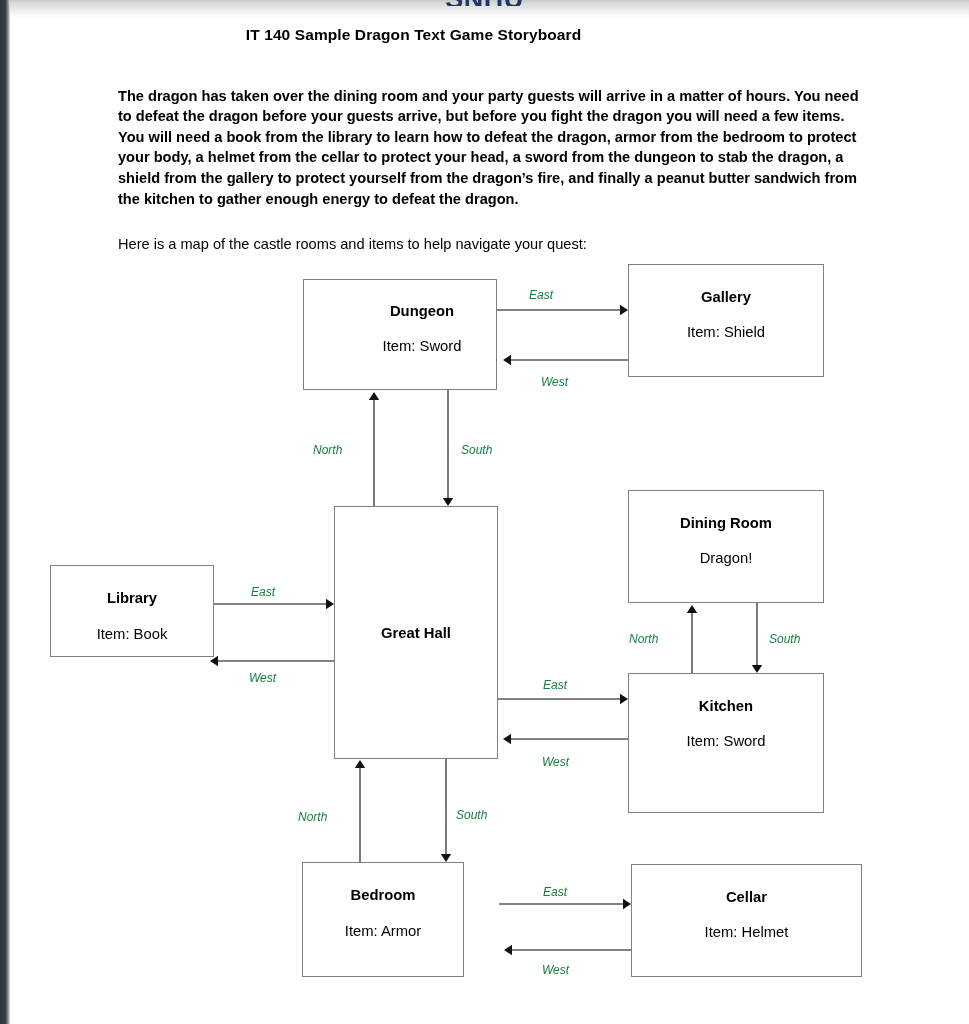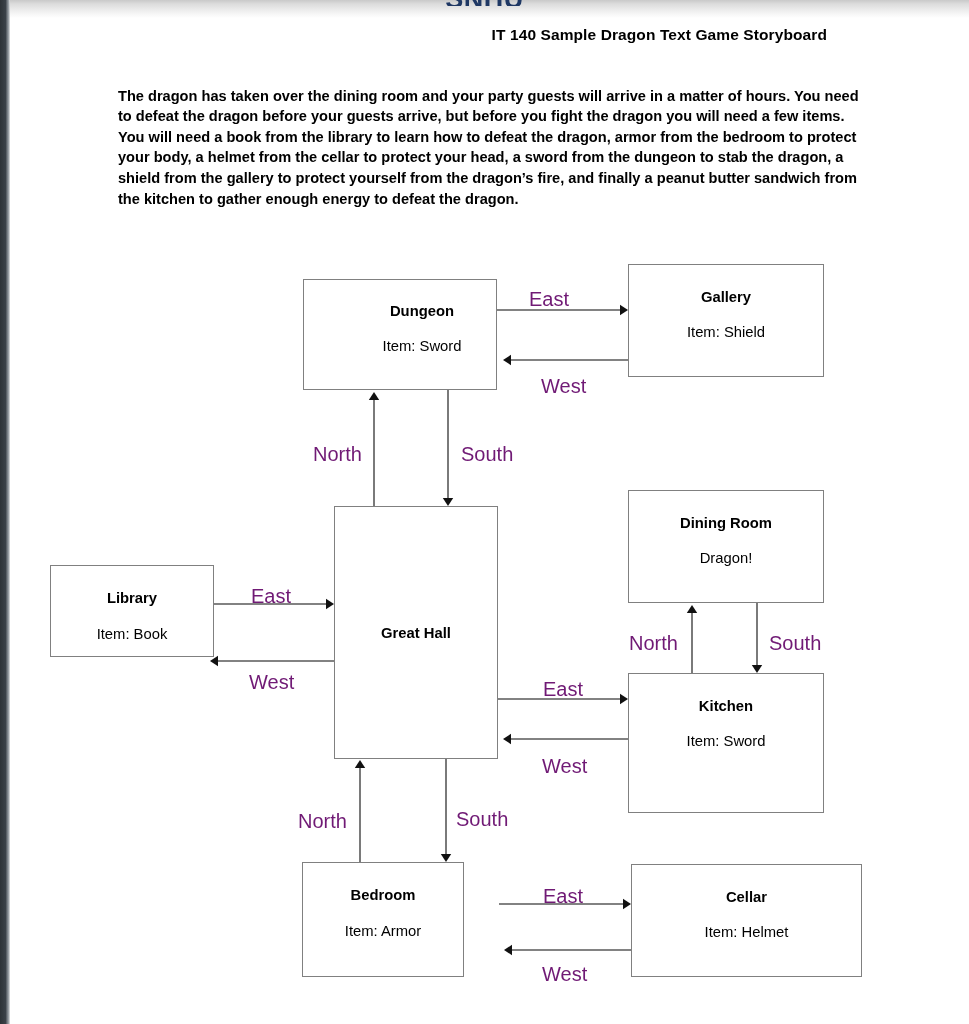--- a/index.html
+++ b/index.html
@@ -49,21 +49,21 @@
     font-size: 27px;
     letter-spacing: 0.5px;
     color: #1f3864;
   }
 
   
   #doc-title {
     position: absolute;
     left: 0; top: 26px;
     width: 827px;
-    text-align: right;
+    text-align: center;
     font-size: 15.5px;
     font-weight: bold;
     letter-spacing: 0.1px;
   }
   #intro-paragraph {
     position: absolute;
     left: 118px; top: 71px;
     width: 746px;
     font-size: 14.6px;
     line-height: 20.6px;
@@ -97,23 +97,24 @@
     font-size: 14.8px;
     font-weight: bold;
     white-space: nowrap;
   }
   .room-item {
     font-size: 14.8px;
     white-space: nowrap;
   }
   .dir-label {
     position: absolute;
-    font-size: 20px;
-    color: #701a75;
+    font-size: 12px;
+    color: #15803d;
     white-space: nowrap;
+    font-style: italic;
   }
   #arrow-layer {
     position: absolute;
     left: 0; top: 0;
     width: 969px; height: 1024px;
     pointer-events: none;
   }
 </style>
 </head>
 <body>
@@ -124,20 +125,21 @@
   <div id="top-rule"></div>
 
   <div id="logo-clip">
     <span class="logo-text">SNHU</span>
   </div>
 
   <div id="doc-title">IT 140 Sample Dragon Text Game Storyboard</div>
 
   <p id="intro-paragraph">The dragon has taken over the dining room and your party guests will arrive in a matter of hours. You need to defeat the dragon before your guests arrive, but before you fight the dragon you will need a few items. You will need a book from the library to learn how to defeat the dragon, armor from the bedroom to protect your body, a helmet from the cellar to protect your head, a sword from the dungeon to stab the dragon, a shield from the gallery to protect yourself from the dragon’s fire, and finally a peanut butter sandwich from the kitchen to gather enough energy to defeat the dragon.</p>
 
+  <p id="map-lead">Here is a map of the castle rooms and items to help navigate your quest:</p>
 
   <div id="storyboard-map">
     <svg id="arrow-layer" width="969" height="1024" viewBox="0 0 969 1024">
         <line x1="497" y1="310" x2="622" y2="310" stroke="#595959" stroke-width="1.6"></line>
         <polygon points="628,310 620,304.8 620,315.2" fill="#111111"></polygon>
         <line x1="628" y1="360" x2="509" y2="360" stroke="#595959" stroke-width="1.6"></line>
         <polygon points="503,360 511,354.8 511,365.2" fill="#111111"></polygon>
         <line x1="374" y1="506" x2="374" y2="398" stroke="#595959" stroke-width="1.6"></line>
         <polygon points="374,392 368.8,400 379.2,400" fill="#111111"></polygon>
         <line x1="448" y1="390" x2="448" y2="500" stroke="#595959" stroke-width="1.6"></line>

